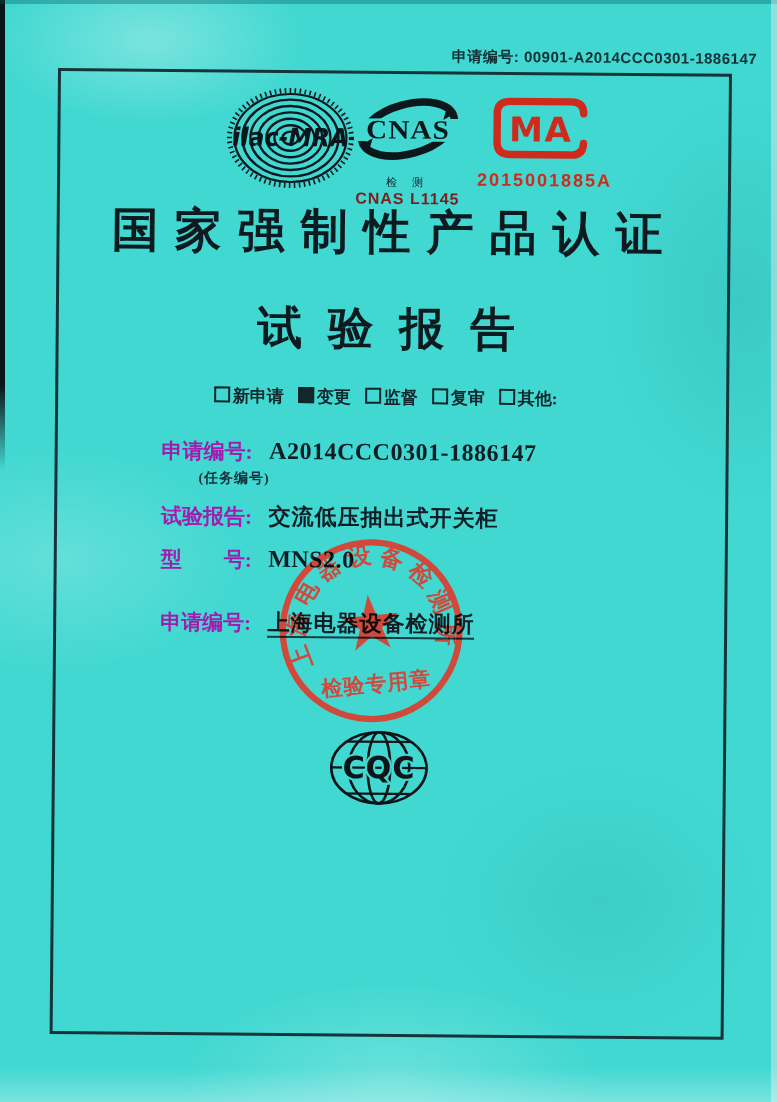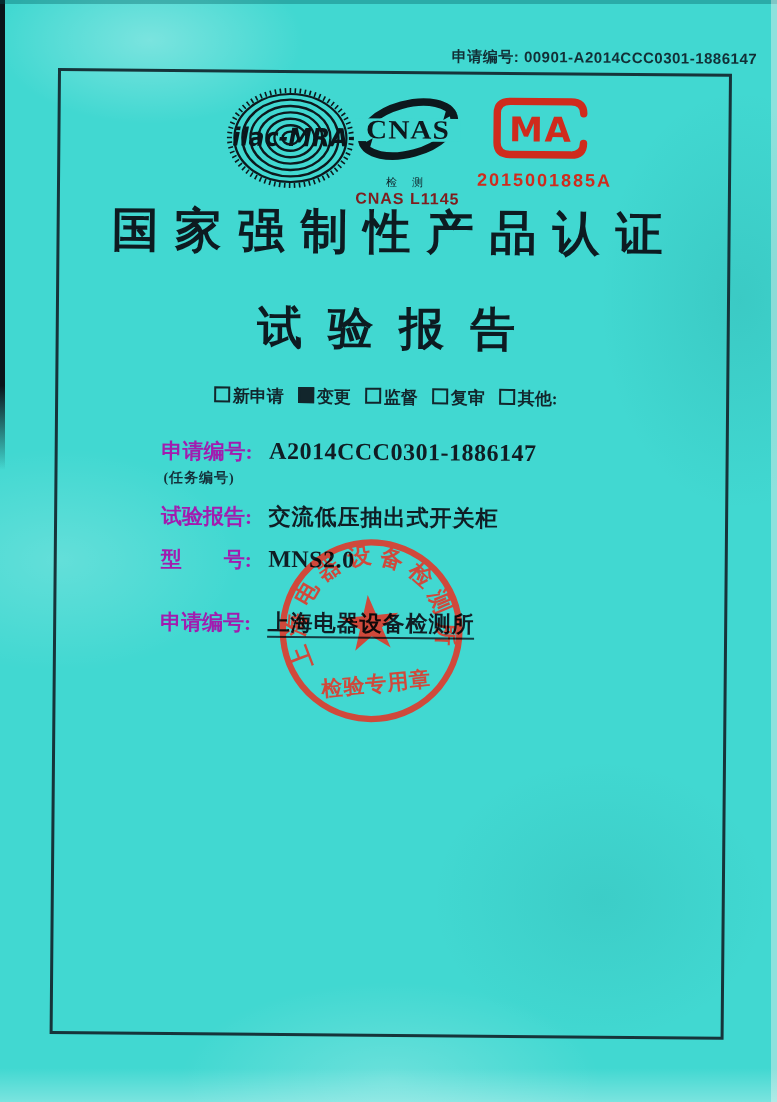--- a/index.html
+++ b/index.html
@@ -53,21 +53,21 @@
   .cbx{display:inline-block;width:12px;height:12px;border:2px solid #12262c;vertical-align:-1px;margin-right:3px;background:transparent;}
   .cbx.checked{background:#12262c;}
   .frow{position:absolute;left:0;white-space:nowrap;}
   .flabel{font-family:"Liberation Serif","DejaVu Serif",serif;font-weight:700;
     font-size:21px;color:#a21caf;margin-right:12px;}
   .fvalue{font-family:"Liberation Serif","DejaVu Serif",serif;font-weight:700;
     font-size:24px;color:#101d24;letter-spacing:.5px;}
   .fvalue.cn{font-size:22px;letter-spacing:1px;}
   .row-app{top:436px;}
   .row-task{top:468px;font-family:"Liberation Serif","DejaVu Serif",serif;
-    font-size:14px;font-weight:700;color:#15303a;letter-spacing:1px;}
+    font-size:14px;font-weight:700;color:#15303a;letter-spacing:1px;margin-left:35px;}
   .row-product{top:500px;}
   .row-model{top:544px;}
   .row-agency{top:606px;}
   .underlined{border-bottom:2px solid rgba(12,32,40,.85);padding-bottom:1px;}
 
   .stamp{position:absolute;left:280px;top:532px;width:192px;height:192px;
     transform:rotate(-6deg);opacity:.9;mix-blend-mode:multiply;}
   .cqc{position:absolute;left:333px;top:724px;width:104px;height:82px;}
 </style>
 </head>
@@ -170,14 +170,34 @@
       <circle cx="100" cy="100" r="92" fill="none" stroke="#e0392a" stroke-width="6.5"></circle>
       <path id="stampArc" d="M 36.6 129.6 A 70 70 0 1 1 163.4 129.6" fill="none"></path>
       <text font-family="Liberation Serif, DejaVu Serif, serif" font-size="24" font-weight="700" fill="#e0392a">
         <textPath href="#stampArc" startOffset="0" textLength="272" lengthAdjust="spacing">上海电器设备检测所</textPath>
       </text>
       <text x="100" y="119" text-anchor="middle" font-size="78" fill="#e0392a" font-family="DejaVu Sans, sans-serif">★</text>
       <text x="100" y="163" text-anchor="middle" font-family="Liberation Serif, DejaVu Serif, serif" font-size="22" font-weight="700" fill="#e0392a" letter-spacing="1">检验专用章</text>
     </svg>
   </div>
 
+  <div class="cqc">
+    <svg width="104" height="82" viewBox="0 0 120 94">
+      <defs>
+          <clipPath id="gclip">
+            <ellipse cx="60" cy="47" rx="55" ry="41"></ellipse>
+          </clipPath>
+        </defs>
+      <g fill="none" stroke="#0d1518" stroke-width="3">
+        <ellipse cx="60" cy="47" rx="55" ry="41"></ellipse>
+        <ellipse cx="60" cy="47" rx="35" ry="41"></ellipse>
+        <ellipse cx="60" cy="47" rx="13" ry="41"></ellipse>
+        <g clip-path="url(#gclip)" stroke-width="2.6">
+          <line x1="0" y1="17" x2="120" y2="17"></line>
+          <line x1="0" y1="47" x2="120" y2="47"></line>
+          <line x1="0" y1="77" x2="120" y2="77"></line>
+        </g>
+      </g>
+      <text x="60" y="59" text-anchor="middle" font-family="DejaVu Sans, Liberation Sans, sans-serif" font-size="35" font-weight="900" fill="#0d1518" letter-spacing="1" style="paint-order:stroke" stroke="#41d8d1" stroke-width="5">CQC</text>
+    </svg>
+  </div>
 
 </div>
 
 </body></html>

